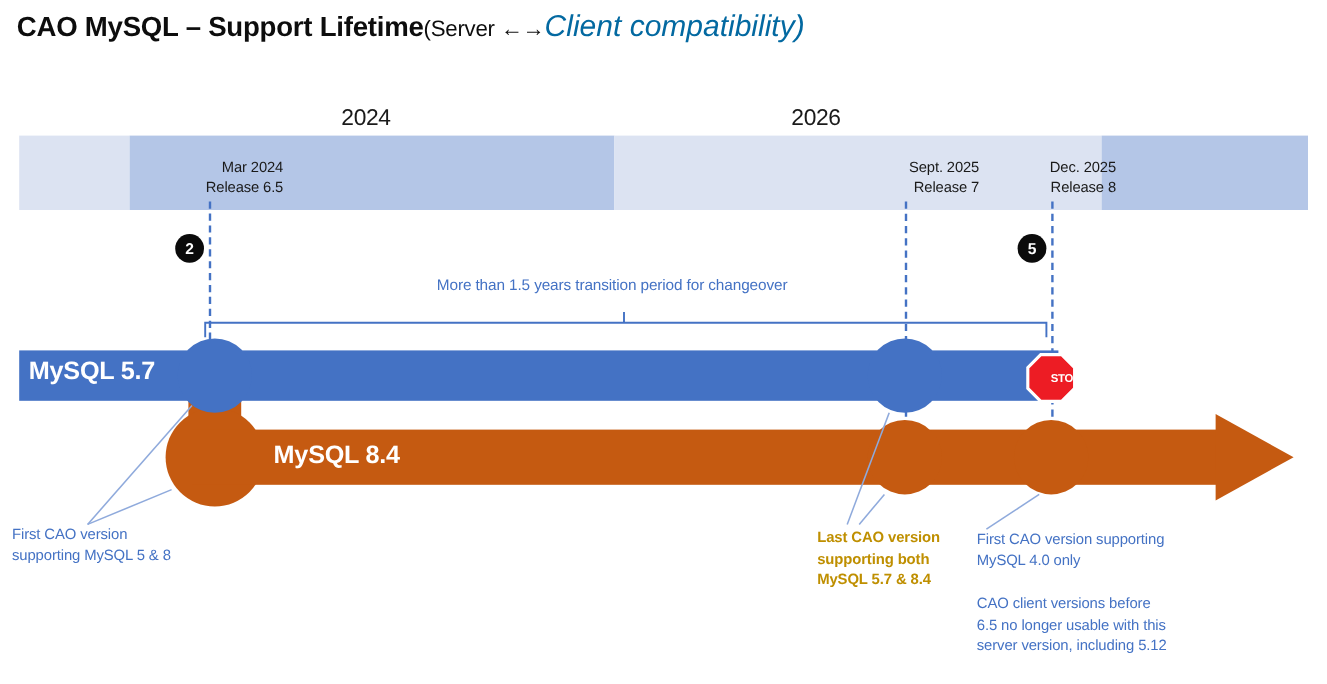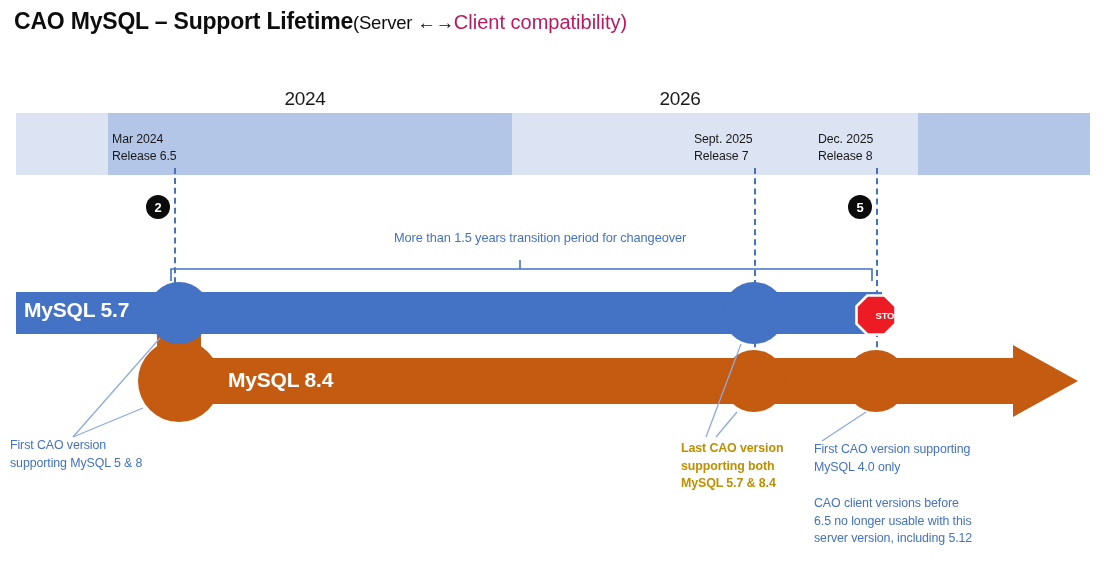--- a/index.html
+++ b/index.html
@@ -58,21 +58,21 @@
     color: #1a1a1a;
     text-align: center;
     letter-spacing: -0.3px;
   }
 
   .release-label {
     position: absolute;
     font-size: 12.3px;
     color: #1a1a1a;
     line-height: 17px;
-    text-align: left;
+    text-align: right;
     white-space: nowrap;
     letter-spacing: -0.1px;
   }
 
   
   .guide {
     position: absolute;
     width: 0;
     border-left: 2px dashed #4472C4;
   }
@@ -162,21 +162,21 @@
     letter-spacing: -0.2px;
     pointer-events: none;
   }
 </style>
 </head>
 <body>
 
 <div id="stage">
 
   <div id="title-block">
-    <span id="title-main">CAO MySQL – Support Lifetime</span><span id="title-sub">(Server </span><span id="title-sub" class="arrow-glyph">←→</span><span id="title-sub2" style="font-size:20px;color:#be185d;">Client compatibility)</span>
+    <span id="title-main">CAO MySQL – Support Lifetime</span><span id="title-sub">(Server </span><span id="title-sub" class="arrow-glyph">←→</span><span id="title-sub2" style="font-size:25px;color:#0369a1;font-style:italic;">Client compatibility)</span>
   </div>
 
   <div class="year-band band-light" style="left:16px;  width:92px;"></div>
   <div class="year-band band-dark" style="left:108px; width:404px;"></div>
   <div class="year-band band-light" style="left:512px; width:406px;"></div>
   <div class="year-band band-dark" style="left:918px; width:172px;"></div>
 
   <div class="year-label" style="left:245px; top:88px; width:120px;">2024</div>
   <div class="year-label" style="left:620px; top:88px; width:120px;">2026</div>
 
@@ -193,21 +193,21 @@
     <div>Release 8</div>
   </div>
 
   <div class="guide" style="left:174px; top:168px; height:135px;"></div>
   <div class="guide" style="left:754px; top:168px; height:220px;"></div>
   <div class="guide" style="left:876px; top:168px; height:220px;"></div>
 
   <div class="badge" style="left:146px; top:195px;">2</div>
   <div class="badge" style="left:848px; top:195px;">5</div>
 
-  <div id="bracket-caption" style="left:364px; top:230px;margin-left:30px;">More than 1.5 years transition period for changeover</div>
+  <div id="bracket-caption" style="left:364px; top:230px;">More than 1.5 years transition period for changeover</div>
   <svg id="bracket-svg" width="712" height="24" viewBox="0 0 712 24">
     <path d="M 1 23 L 1 11 L 350 11 L 350 2 M 350 11 L 702 11 L 702 23" fill="none" stroke="#4472C4" stroke-width="1.6"></path>
   </svg>
 
   <svg id="timeline-svg" width="1106" height="570" viewBox="0 0 1106 570">
 
     <g>
 
       <rect x="157" y="300" width="44" height="80" fill="#C55A11"></rect>
 

